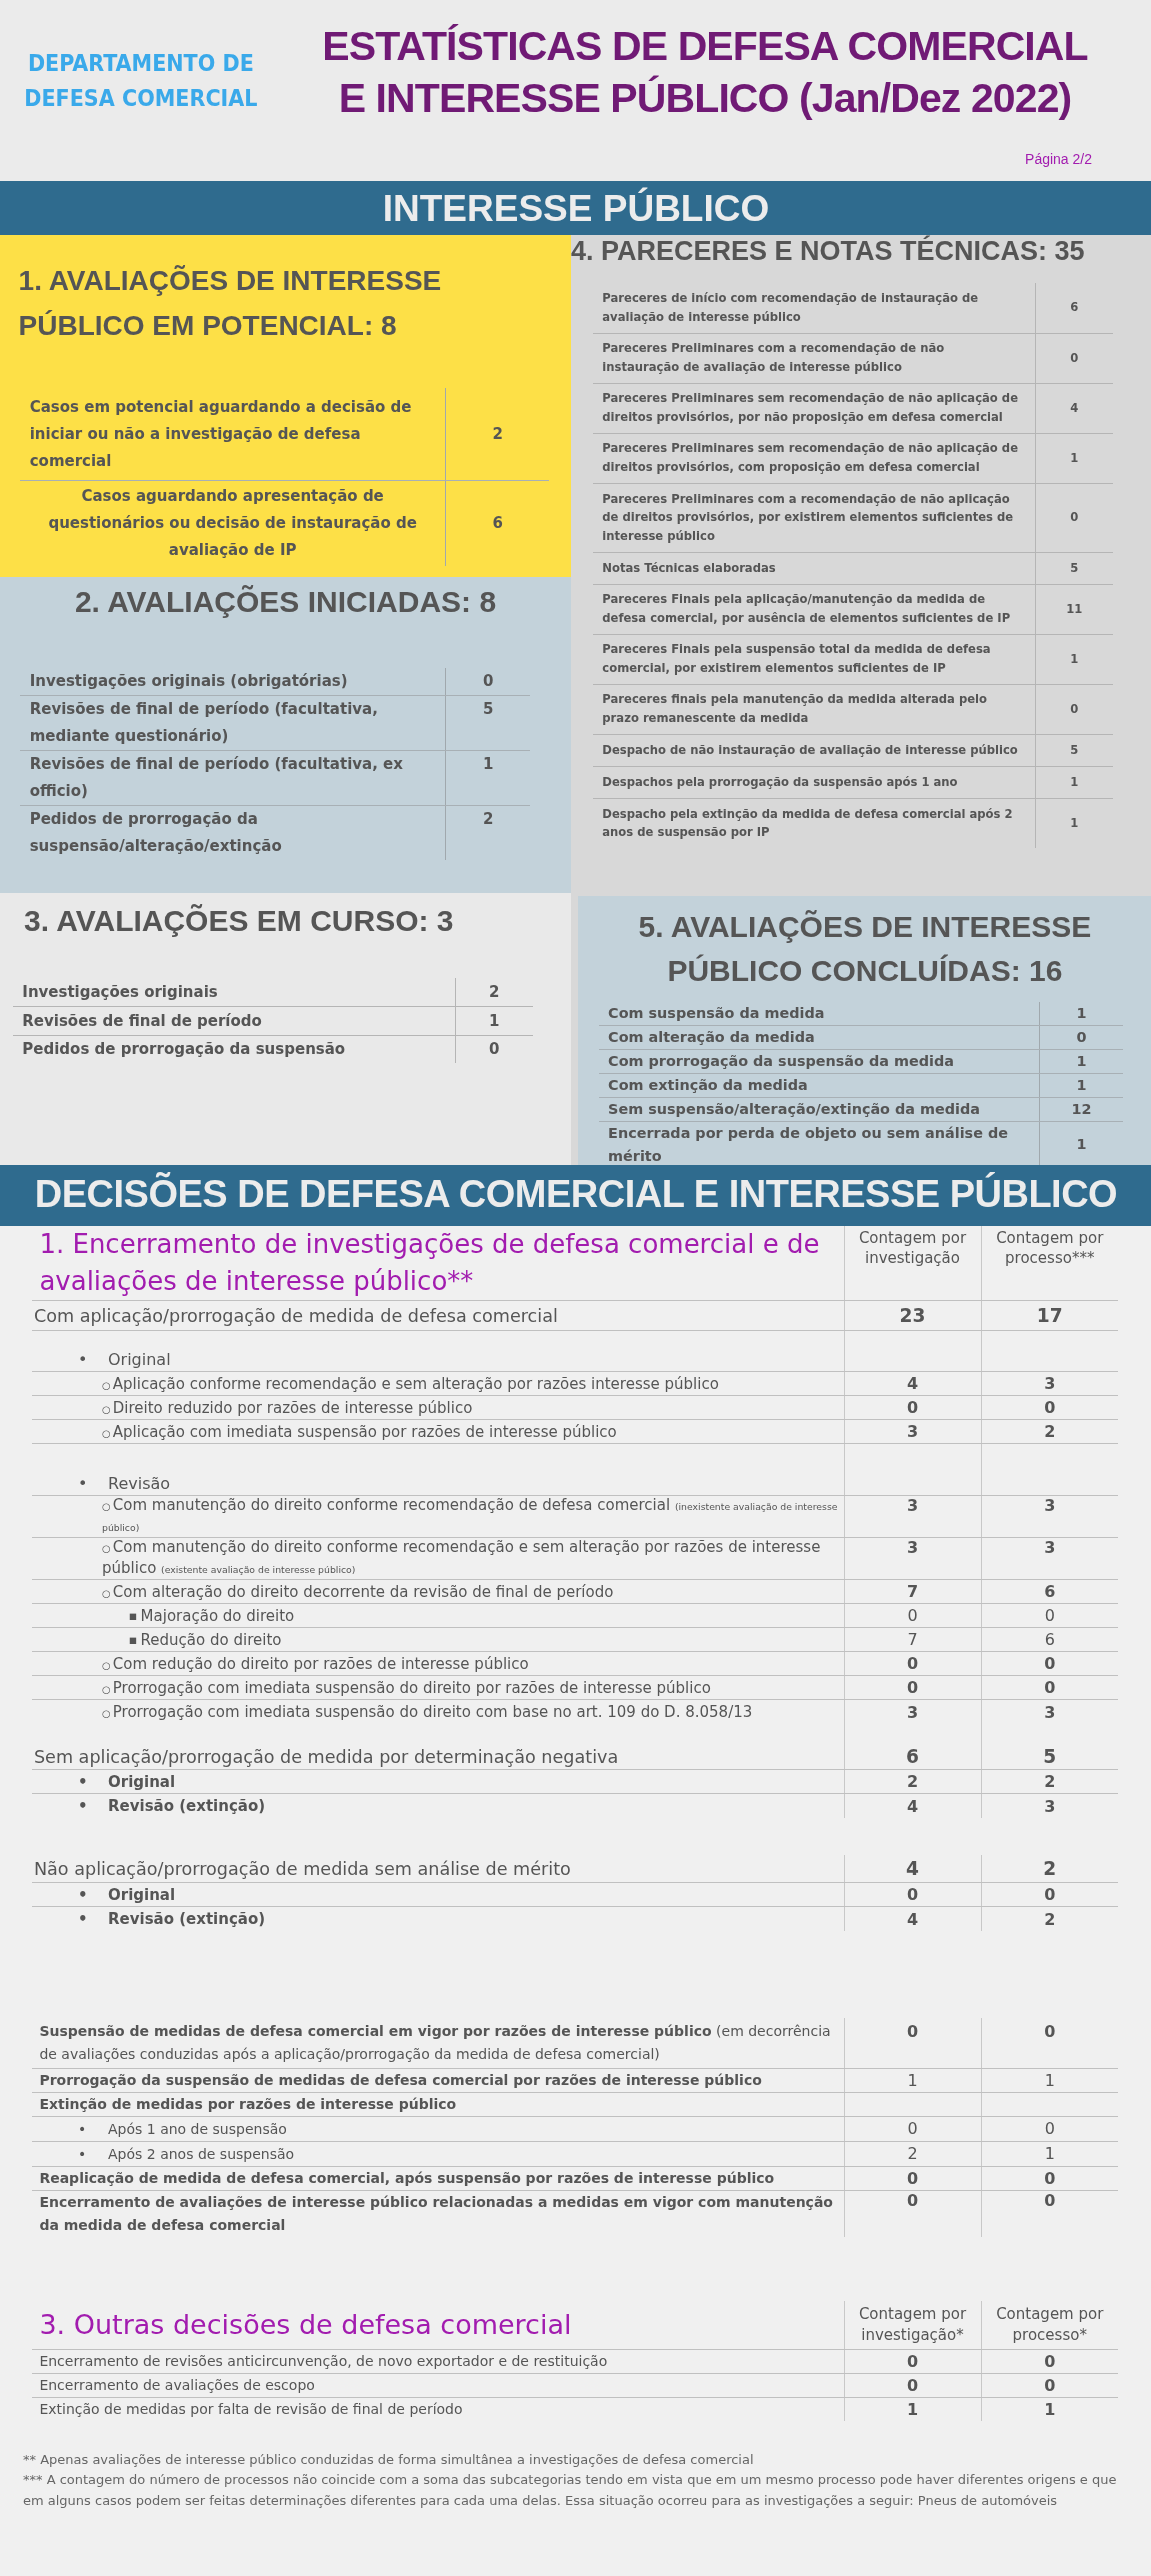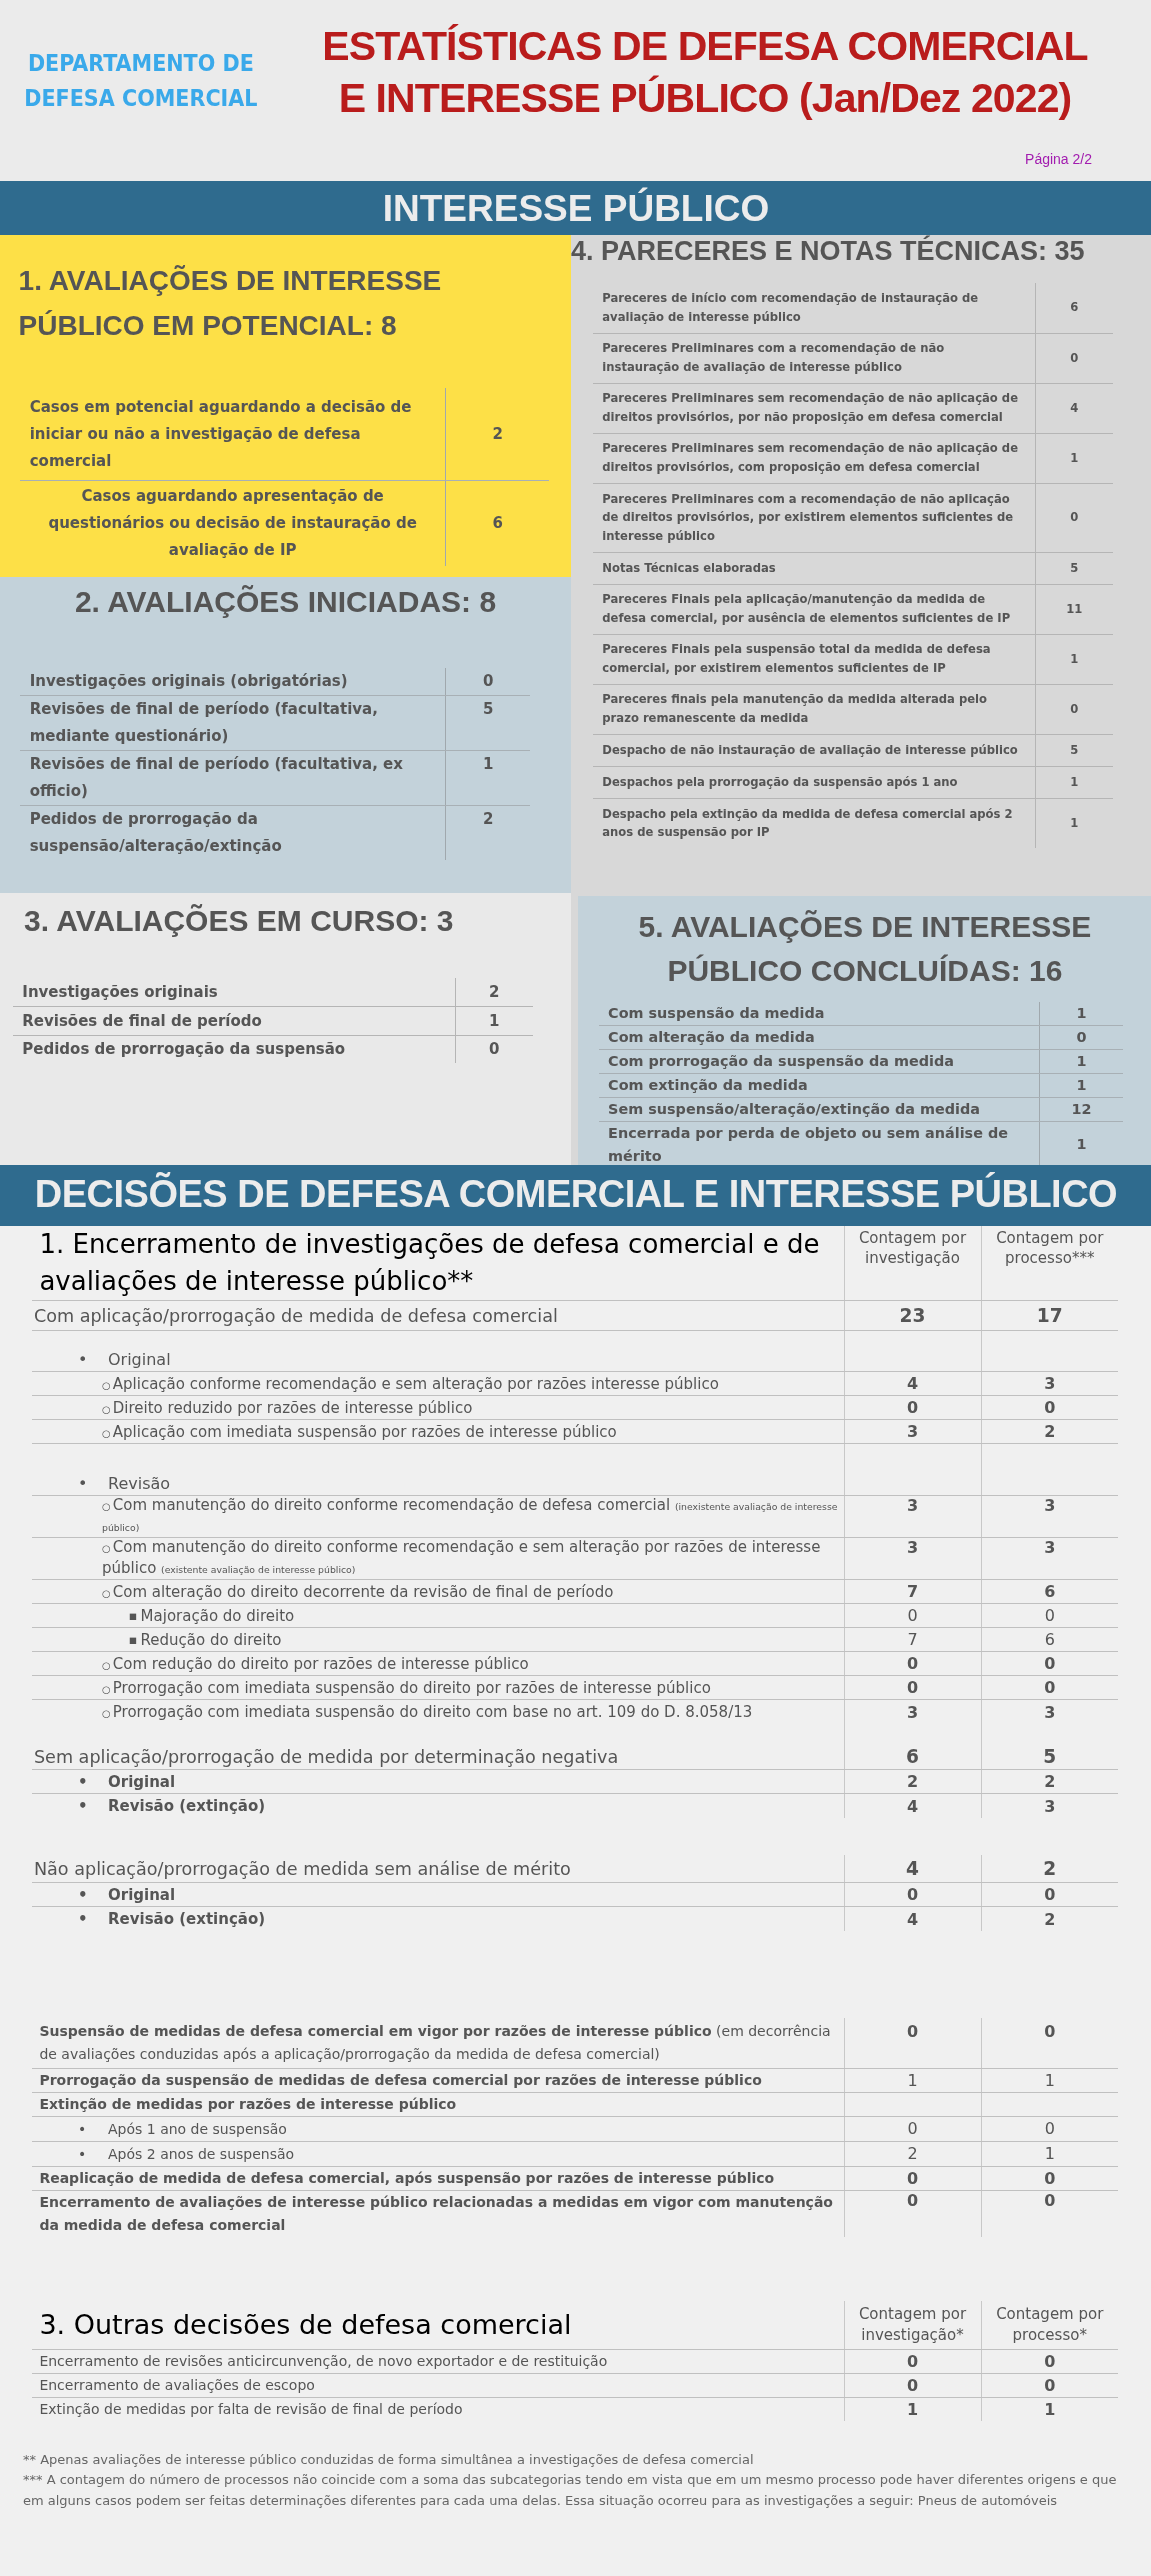--- a/index.html
+++ b/index.html
@@ -1,20 +1,20 @@
 <!DOCTYPE html>
 <html style="font-size:15px"><head>
 <meta charset="utf-8">
 <style>
   * { box-sizing: border-box; margin: 0; padding: 0; }
   body { width: 1152px; height: 2576px; background: #f0f0f0; font-family: "Liberation Sans", sans-serif; color: #555; position: relative; overflow: hidden; }
   .abs { position: absolute; }
   .header { left: 0; top: 0; width: 1152px; height: 181px; background: #ebebeb; }
   .dept { left: 20.4px; top: 46px; width: 241px; font-family: "DejaVu Sans Condensed", "Liberation Sans Narrow", "Liberation Sans", sans-serif; font-weight: bold; color: #3aa9ea; font-size: 23px; line-height: 35px; text-align: center; }
-  .title { left: 306px; top: 20.4px; width: 798px; text-align: center; font-weight: bold; font-size: 41px; line-height: 52px; color: #b91c1c; letter-spacing: -0.9px; }
+  .title { left: 306px; top: 20.4px; width: 798px; text-align: center; font-weight: bold; font-size: 41px; line-height: 52px; color: #701a75; letter-spacing: -0.9px; }
   .page { right: 60px; top: 151px; font-size: 14px; color: #a21caf; }
   .band { left: 0; width: 1152px; background: #2f6b8e; color: #ececec; font-weight: bold; text-align: center; font-family: "Liberation Sans", sans-serif; }
   .band1 { top: 181px; height: 54px; font-size: 37px; line-height: 56px; }
   .band2 { top: 1165px; height: 61px; font-size: 38px; line-height: 58px; letter-spacing: -0.5px; }
   .panel { position: absolute; }
   .p1 { left: 0; top: 235px; width: 571px; height: 342px; background: #fde047; }
   .p2 { left: 0; top: 577px; width: 571px; height: 316px; background: #c3d2da; }
   .p3 { left: 0; top: 893px; width: 571px; height: 272px; background: #e9e9e9; }
   .p4 { left: 571px; top: 235px; width: 581px; height: 654px; background: #d8d8d8; }
   .p5 { left: 571px; top: 889px; width: 581px; height: 276px; background: #d8d8d8; }
@@ -26,21 +26,21 @@
   table.kv td.v { border-left: 1.9px solid #a0a8ad; text-align: center; font-weight: bold; }
   table.kv td.l { font-weight: bold; }
   .grey td { border-bottom-color: #b5b5b5 !important; }
   .grey td.v { border-left-color: #b5b5b5 !important; }
   table.dt { border-collapse: collapse; position: absolute; left: 32px; width: 1086px; font-family: "DejaVu Sans", sans-serif; color: #555; }
   table.dt td { border-bottom: 1.9px solid #c0c0c0; vertical-align: middle; }
   table.dt td.c { width: 137px; text-align: center; border-left: 0.9px solid #c8c8c8; font-size: 16px; }
   table.dt td.c.b { font-weight: bold; }
   table.dt tr.nob td { border-bottom: none; }
   .colh { font-size: 15px; line-height: 20.4px; text-align: center; color: #555; }
-  .sech { font-size: 27px; line-height: 37px; color: #000000; }
+  .sech { font-size: 27px; line-height: 37px; color: #a21caf; }
   .lvl0 { font-size: 17.6px; padding-left: 1.9px; }
   .lvl1 { font-size: 16px; padding-left: 46px; }
   .lvl2 { font-size: 15px; padding-left: 70px; }
   .lvl3 { font-size: 15px; padding-left: 97px; }
   .small { font-size: 9.3px; }
   .bullet::before { content: "•"; display: inline-block; width: 30px; }
   .circ::before { content: "○"; font-size: 10.2px; margin-right: 1.9px; }
   .sq::before { content: "■"; font-size: 8.4px; margin-right: 3.7px; vertical-align: 1.9px; }
   .foot { left: 23px; top: 2450px; width: 1104px; font-family: "DejaVu Sans", sans-serif; font-size: 13px; line-height: 20.4px; color: #666; }
 </style>

